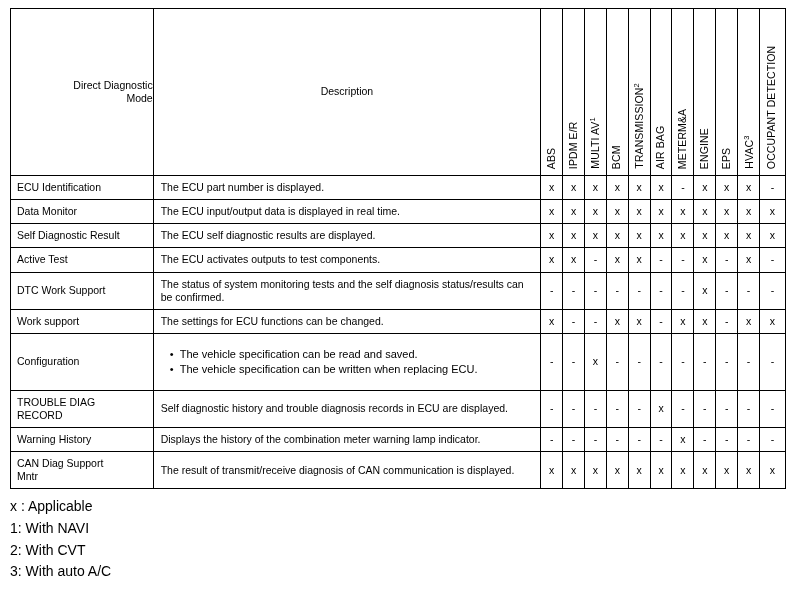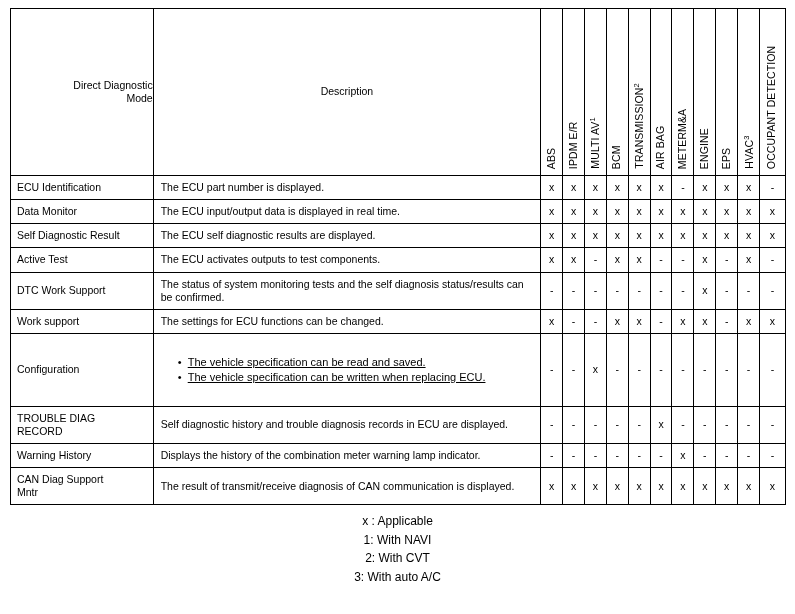--- a/index.html
+++ b/index.html
@@ -83,42 +83,40 @@
   td.desc {
     padding: 5px 6px 5px 7px;
     font-size: 11px;
   }
   td.mark {
     text-align: center;
     font-size: 11px;
     padding: 0;
   }
   .bullets {
-    margin: 16px;
+    margin: 8px;
     padding: 0;
     list-style: none;
-    text-decoration: underline;
   }
   .bullets li {
     position: relative;
     padding-left: 11px;
     font-size: 11px;
     line-height: 1.35;
   }
   .bullets li::before {
     content: "•";
     position: absolute;
     left: 1px;
     top: 0;
   }
   .notes {
     margin-top: 7px;
-    font-size: 12px;
+    font-size: 14px;
     line-height: 1.55;
-    text-align: center;
   }
   .notes div {
     white-space: nowrap;
   }
 </style>
 </head>
 <body>
 
 <div class="page">
 

